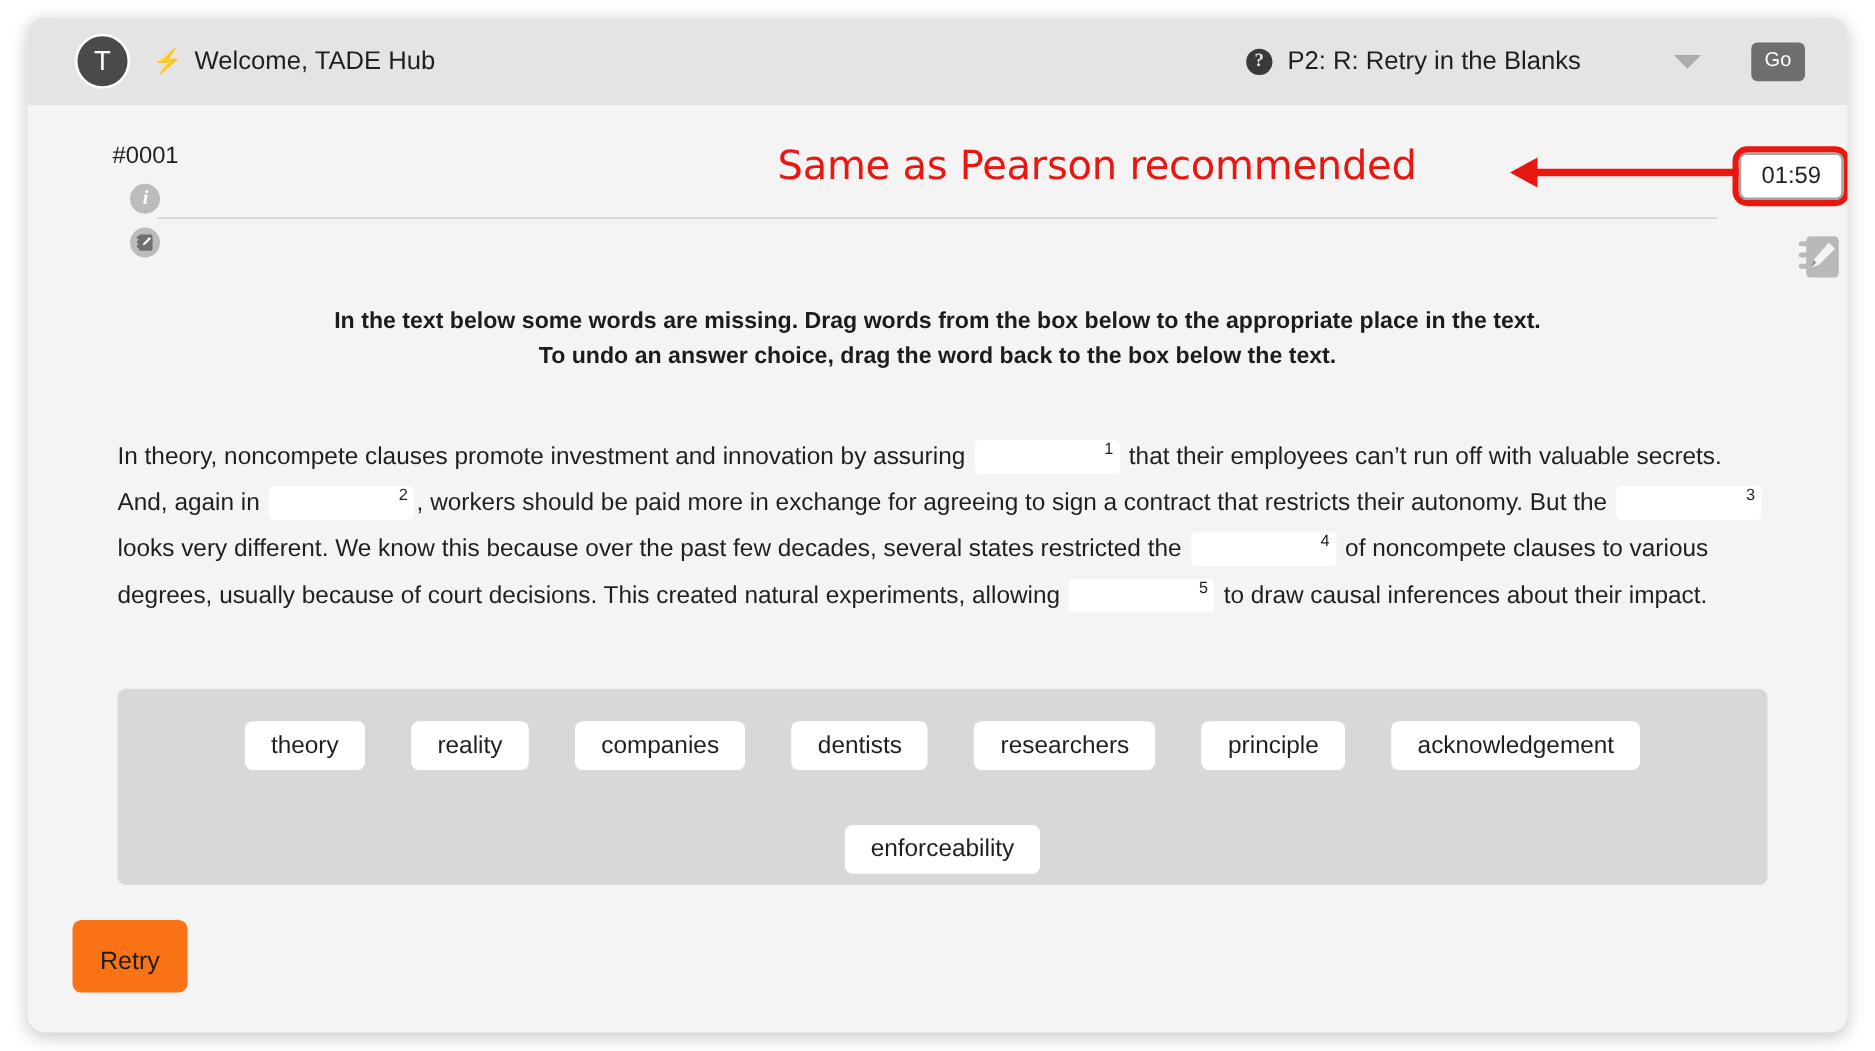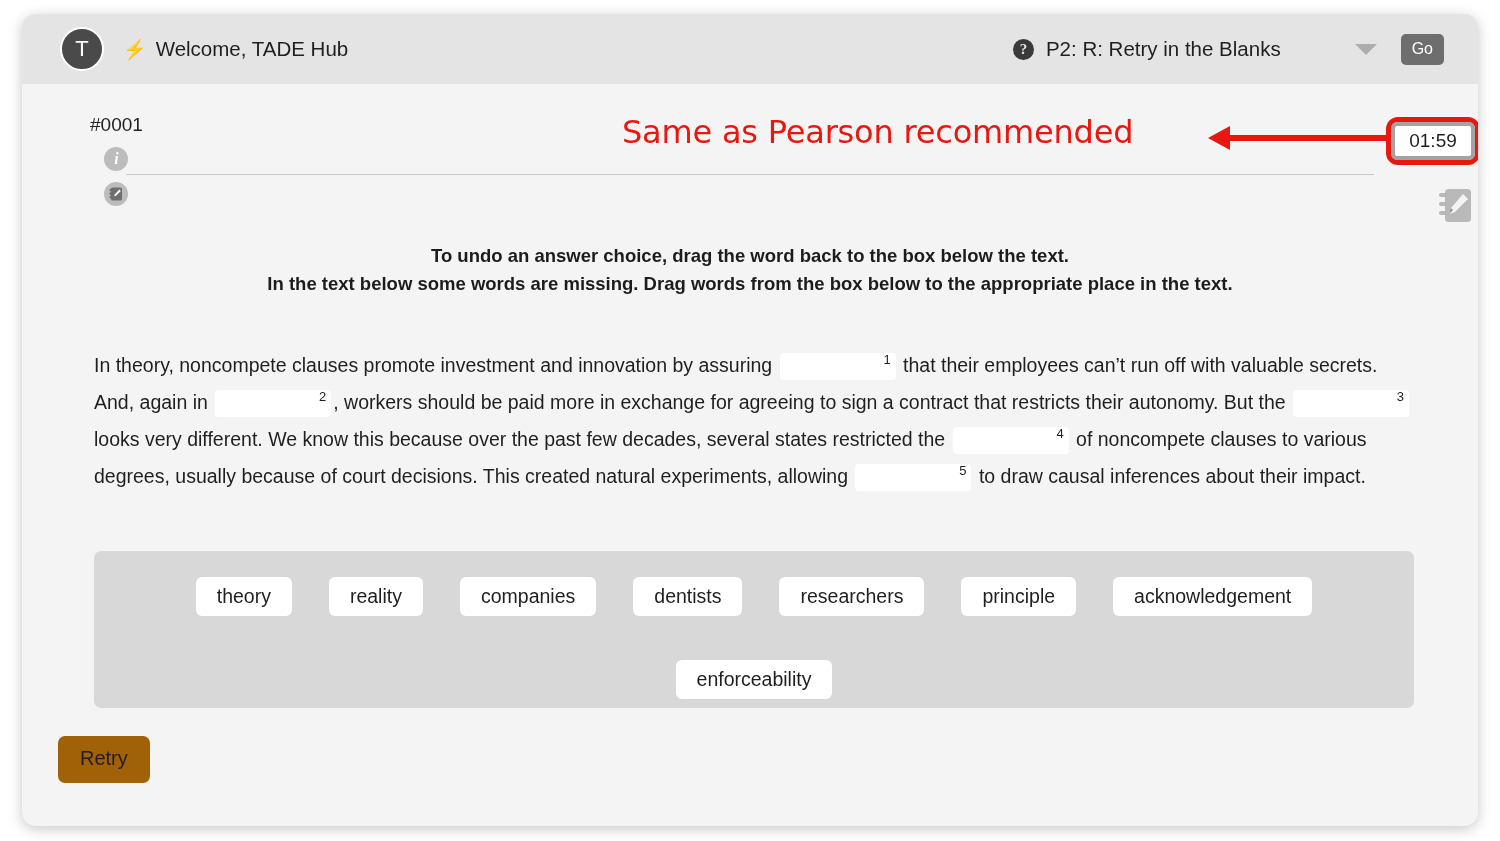--- a/index.html
+++ b/index.html
@@ -94,21 +94,21 @@
 
   .chev {
     margin-left: 74px;
     width: 0; height: 0;
     border-left: 11px solid transparent;
     border-right: 11px solid transparent;
     border-top: 11px solid #adadad;
   }
 
   .go-btn {
-    margin-left: 24px;
+    margin-left: 40px;
     background: #6e6e6e;
     color: #ffffff;
     font-size: 16px;
     border: none;
     border-radius: 5px;
     padding: 6px 11px 7px;
     cursor: pointer;
     font-family: "Liberation Sans", sans-serif;
   }
 
@@ -192,21 +192,21 @@
     border: 5px solid #e8170f;
     border-radius: 12px;
   }
   .timer {
     position: absolute;
     left: 1369px;
     top: 108px;
     width: 84px;
     height: 38px;
     background: #ffffff;
-    border: 4px solid #a3a3a3;
+    border: 2px solid #a3a3a3;
     border-radius: 6px;
     display: flex;
     align-items: center;
     justify-content: center;
     font-size: 19px;
     color: #1f1f1f;
   }
 
   
   .notepad {
@@ -284,26 +284,26 @@
     color: #1f1f1f;
     cursor: grab;
     line-height: 24px;
     white-space: nowrap;
   }
   .chip-row-break { flex-basis: 100%; height: 0; }
 
   
   .retry-btn, .submit-btn {
     position: absolute;
-    background: #a16207;
+    background: #f97316;
     border: none;
     border-radius: 7px;
     font-size: 20px;
     color: #1f1f1f;
-    padding: 11px 22px 13px;
+    padding: 22px 22px 13px;
     cursor: pointer;
     font-family: "Liberation Sans", sans-serif;
   }
   .retry-btn { left: 36px; top: 722px; }
   .submit-btn { right: 36px; top: 722px; padding-left: 26px; padding-right: 26px; }
 </style>
 </head>
 <body>
 
 <div class="app-card">
@@ -353,22 +353,22 @@
       <rect x="9" y="3" width="26" height="33" rx="3.5" fill="#b9b9b9"></rect>
       <rect x="3" y="7" width="9" height="4" rx="2" fill="#b9b9b9"></rect>
       <rect x="3" y="16" width="9" height="4" rx="2" fill="#b9b9b9"></rect>
       <rect x="3" y="25" width="9" height="4" rx="2" fill="#b9b9b9"></rect>
       <path d="M27 8 L32 13 L19 26 L13 28 L15 22 Z" fill="#f4f4f4"></path>
       <path d="M13 28 L15 22 L17 24 Z" fill="#8d8d8d"></path>
     </svg>
   </div>
 
   <div class="instructions">
+    <div>In the text below some words are missing. Drag words from the box below to the appropriate place in the text.</div>
     <div>To undo an answer choice, drag the word back to the box below the text.</div>
-    <div>In the text below some words are missing. Drag words from the box below to the appropriate place in the text.</div>
   </div>
 
   <div class="passage" id="passage"><span>In theory, noncompete clauses promote investment and innovation by assuring </span><span class="blank" style="width: 116px;"><span></span><span class="blank-num">1</span></span><span> that their employees can’t run off with valuable secrets. And, again in </span><span class="blank" style="width: 116px;"><span></span><span class="blank-num">2</span></span><span>, workers should be paid more in exchange for agreeing to sign a contract that restricts their autonomy. But the </span><span class="blank" style="width: 116px;"><span></span><span class="blank-num">3</span></span><span> looks very different. We know this because over the past few decades, several states restricted the </span><span class="blank" style="width: 116px;"><span></span><span class="blank-num">4</span></span><span> of noncompete clauses to various degrees, usually because of court decisions. This created natural experiments, allowing </span><span class="blank" style="width: 116px;"><span></span><span class="blank-num">5</span></span><span> to draw causal inferences about their impact.</span></div>
 
   <div class="wordbank" id="wordbank">
       <div class="chip">theory</div>
       <div class="chip">reality</div>
       <div class="chip">companies</div>
       <div class="chip">dentists</div>
       <div class="chip">researchers</div>

